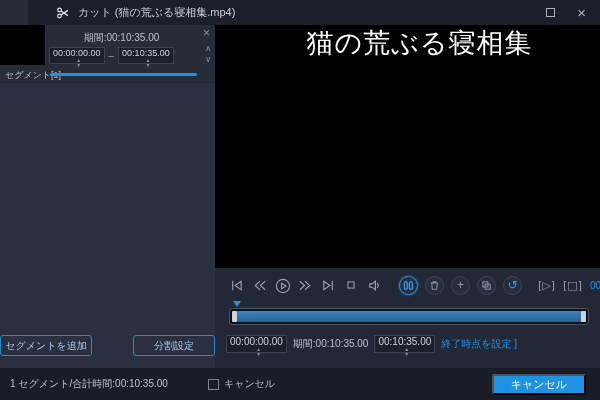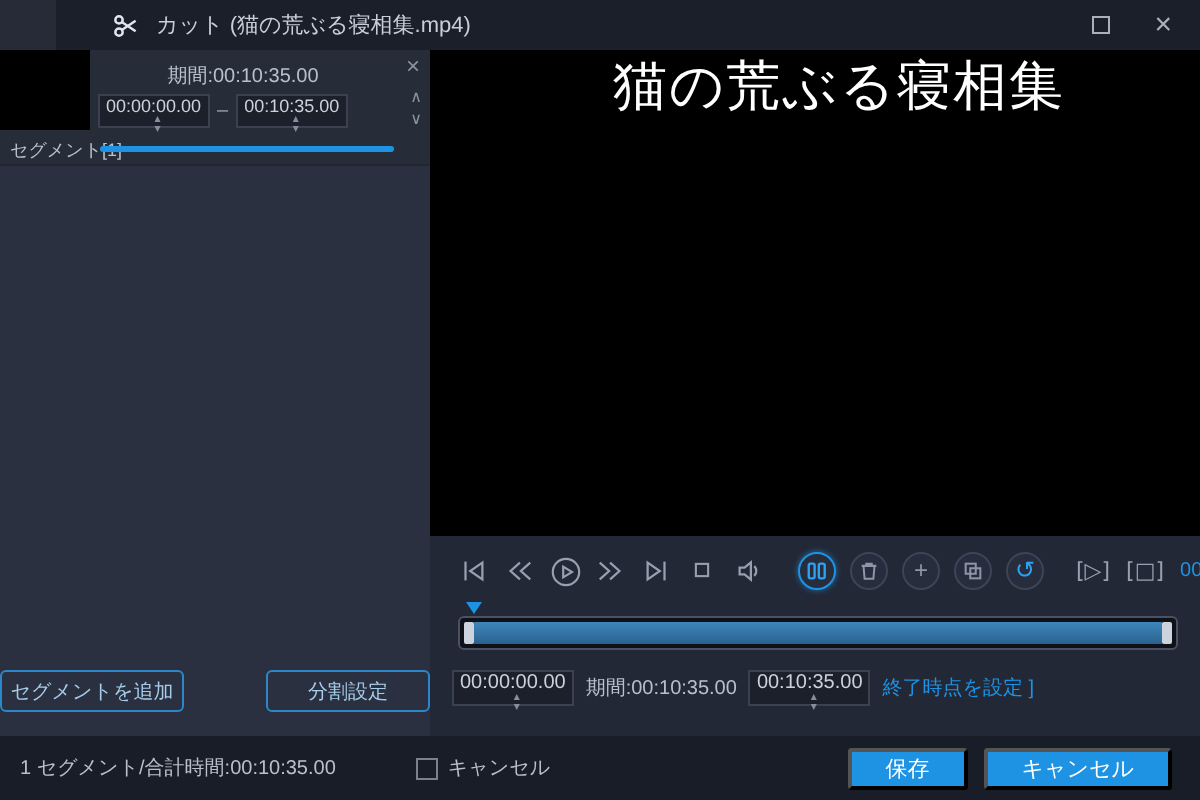--- a/index.html
+++ b/index.html
@@ -259,18 +259,17 @@
     </div>
   </div>
 
   <div class="statusbar">
     <span class="summary">1 セグメント/合計時間:00:10:35.00</span>
     <span class="chk">
       <span class="chkbox"></span>
       <span class="chklabel">キャンセル</span>
     </span>
     <span class="fbtns">
-      <button class="fbtn">保存</button>
       <button class="fbtn">キャンセル</button>
     </span>
   </div>
 
 </div>
 
 </body></html>

